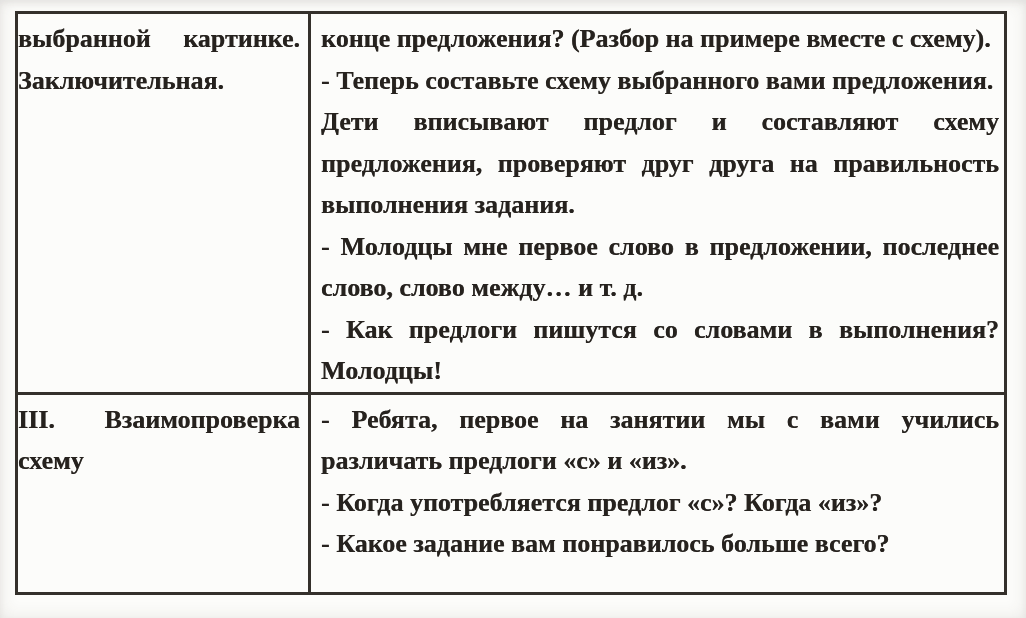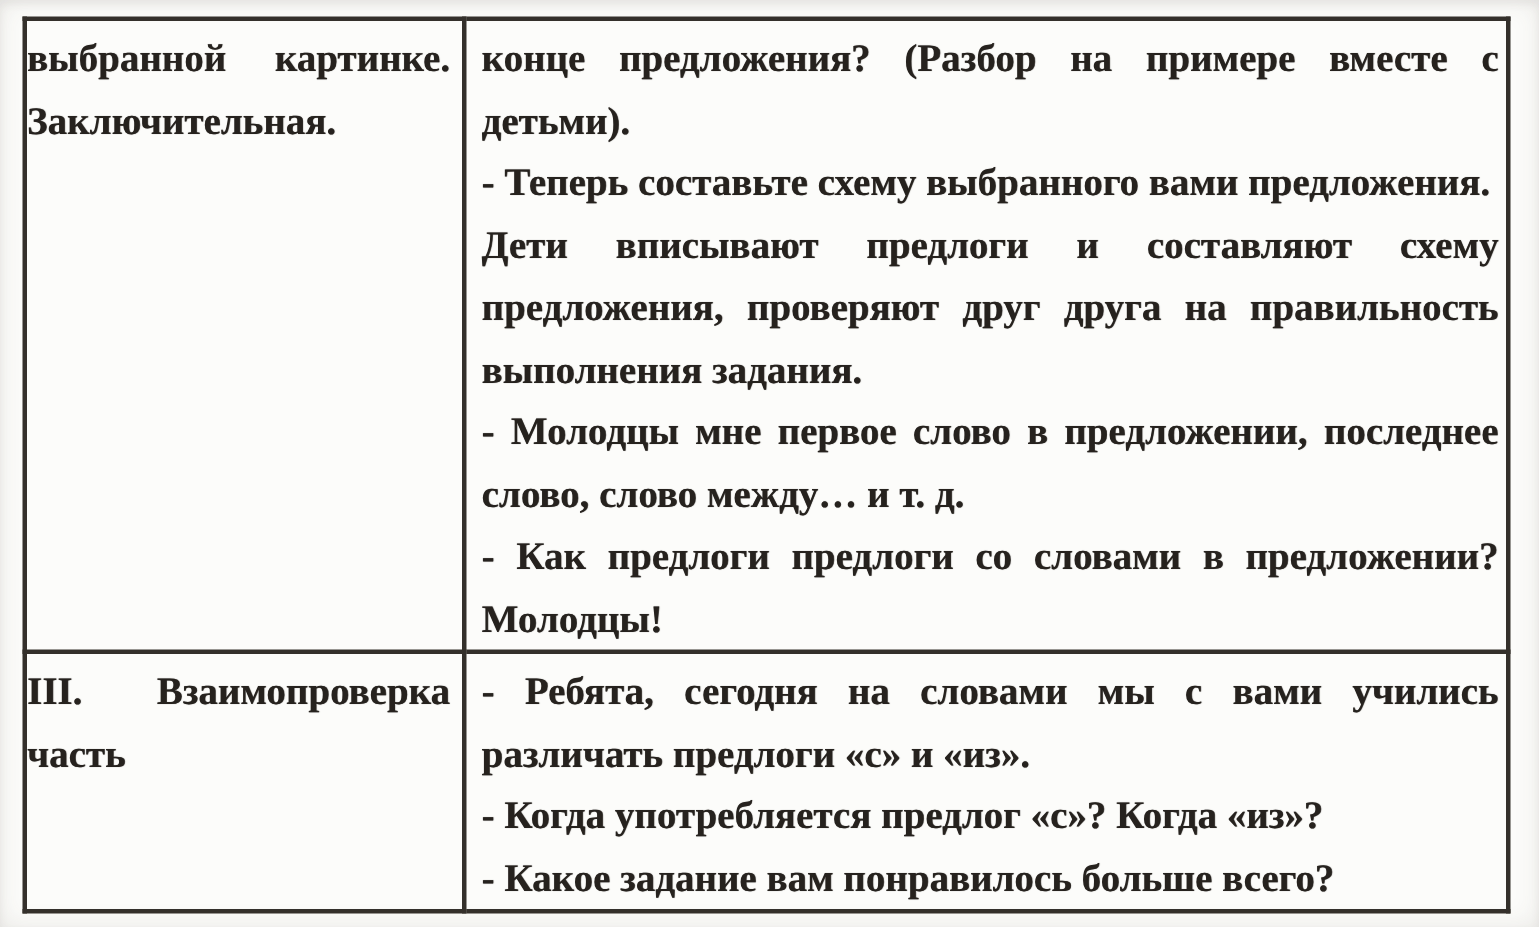--- a/index.html
+++ b/index.html
@@ -46,32 +46,32 @@
 <div class="paper"></div>
 
 <table class="lesson">
   <tbody>
     <tr class="row-1">
       <td class="stage">
           <p class="stretch">выбранной картинке.</p>
           <p>Заключительная.</p>
         </td>
       <td class="content">
-          <p>конце предложения? (Разбор на примере вместе с детьми).</p>
+          <p>конце предложения? (Разбор на примере вместе с схему).</p>
           <p>- Теперь составьте схему выбранного вами предложения.</p>
-          <p>Дети вписывают предлоги и составляют схему предложения, проверяют друг друга на правильность выполнения задания.</p>
+          <p>Дети вписывают предлог и составляют схему предложения, проверяют друг друга на правильность выполнения задания.</p>
           <p>- Молодцы мне первое слово в предложении, последнее слово, слово между… и т. д.</p>
-          <p>- Как предлоги предлоги со словами в предложении? Молодцы!</p>
+          <p>- Как предлоги пишутся со словами в выполнения? Молодцы!</p>
         </td>
     </tr>
     <tr class="row-2">
       <td class="stage">
           <p class="stretch">III. Взаимопроверка</p>
-          <p>часть</p>
+          <p>схему</p>
         </td>
       <td class="content">
-          <p>- Ребята, сегодня на словами мы с вами учились различать предлоги «с» и «из».</p>
+          <p>- Ребята, первое на занятии мы с вами учились различать предлоги «с» и «из».</p>
           <p>- Когда употребляется предлог «с»? Когда «из»?</p>
           <p>- Какое задание вам понравилось больше всего?</p>
         </td>
     </tr>
   </tbody>
 </table>
 
 </body></html>

